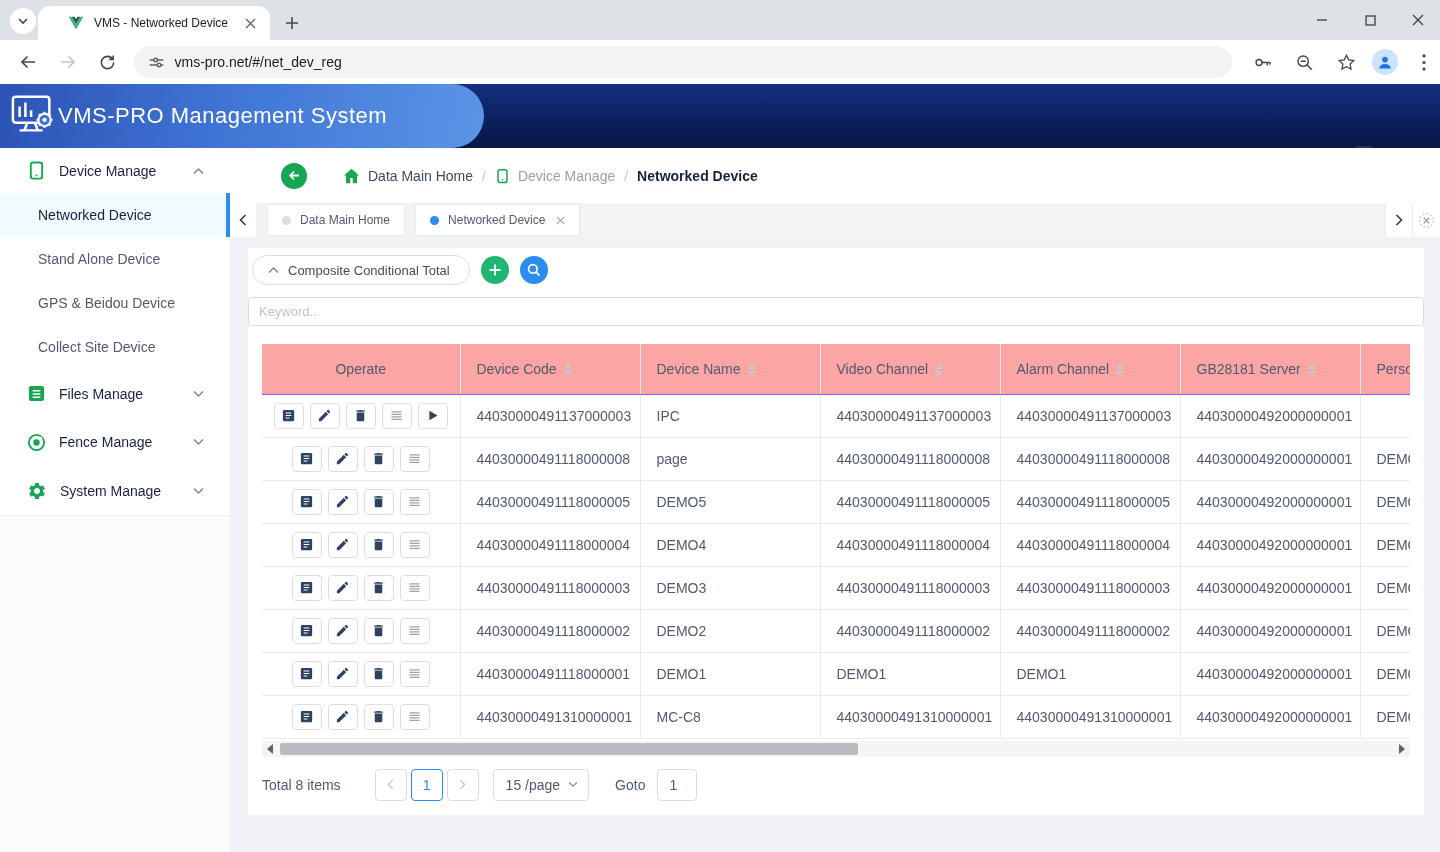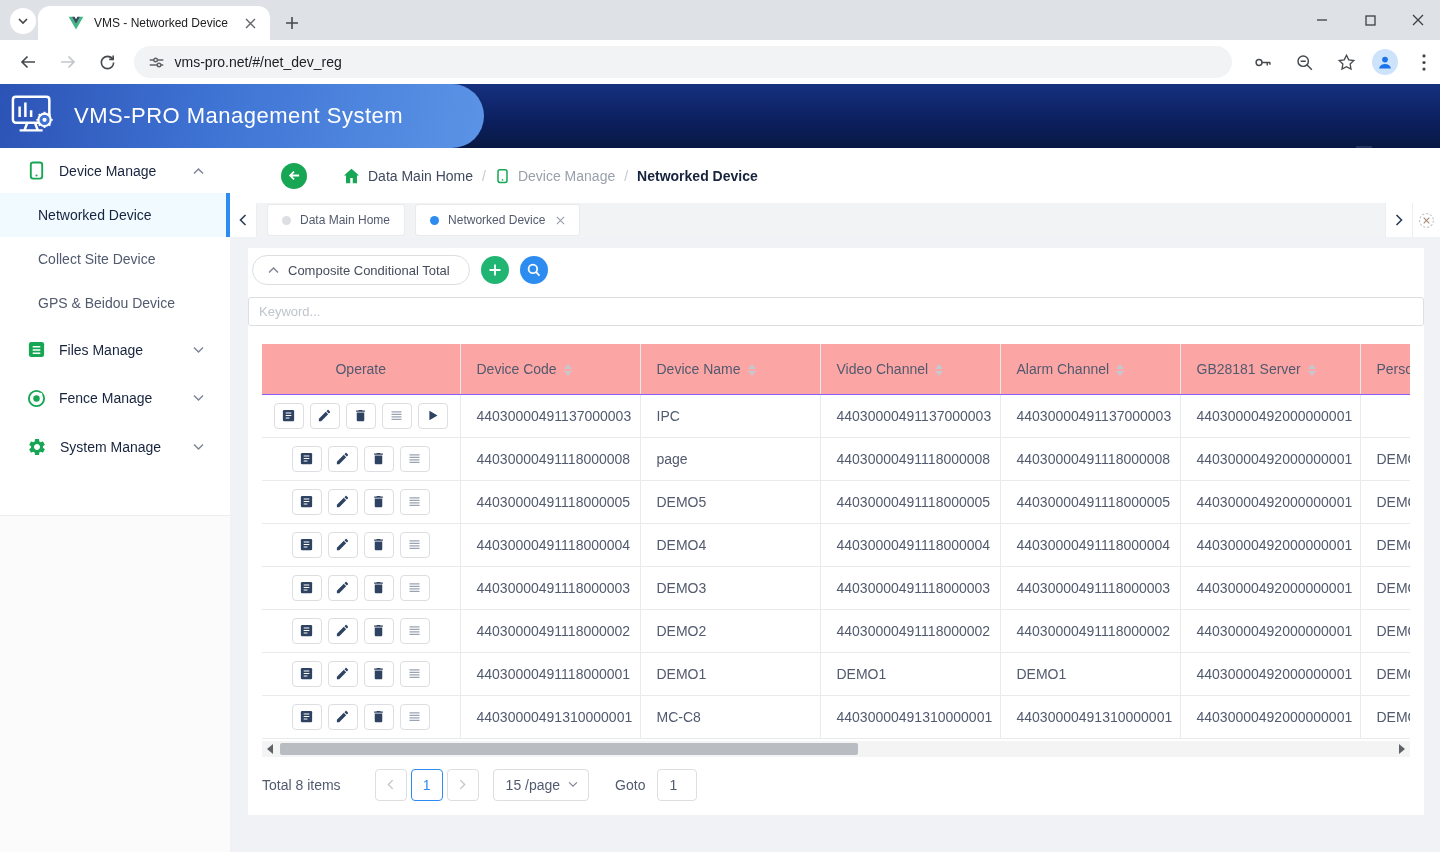--- a/index.html
+++ b/index.html
@@ -22,21 +22,21 @@
   .addrbar { margin-left:10px; width:1104px; height:32px; border-radius:16px; background:#f1f3f4; display:flex; align-items:center; padding:0 14px; }
   .url { font-size:14px; color:#202124; margin-left:10px; }
   .tb-right { display:flex; align-items:center; gap:10px; margin-left:14px; }
   .tb-right .nav-ic { margin-left:0; }
   .avatar { width:26px; height:26px; border-radius:50%; background:#cde3fb; display:flex; align-items:center; justify-content:center; }
 
   
   .app-header { position:absolute; left:0; top:84px; width:1440px; height:64px; background:linear-gradient(180deg,#16317f 0%,#0c2060 55%,#081843 100%); }
   .brand { position:absolute; left:0; top:0; width:484px; height:64px; border-radius:0 32px 32px 0; background:linear-gradient(100deg,#2c53b6 0%,#3f74d4 45%,#5b94e6 100%); display:flex; align-items:center; }
   .brand-logo { margin-left:10px; }
-  .brand-title { margin-left:16px; color:#fff; font-size:22px; font-weight:500; letter-spacing:.5px; white-space:nowrap; }
+  .brand-title { color:#fff; font-size:22px; font-weight:500; letter-spacing:.5px; white-space:nowrap; }
   .hnav { position:absolute; left:588px; top:98px; display:flex; gap:24px; }
   .hicon { width:36px; height:36px; display:flex; align-items:center; justify-content:center; cursor:pointer; }
   .hmail { position:absolute; left:1185px; top:99px; }
   .hlogout { position:absolute; left:1352px; top:96px; }
   .hdr-notch { position:absolute; left:1356px; top:146px; width:16px; height:9px; background:#23355f; display:flex; align-items:flex-end; justify-content:center; }
   .hdr-notch i { width:0; height:0; border-left:4px solid transparent; border-right:4px solid transparent; border-top:4px solid #9fb0d6; }
 
   
   .sidebar { position:absolute; left:0; top:148px; width:230px; bottom:0; background:#fff; }
   .s-group { height:45px; display:flex; align-items:center; gap:13px; padding:0 26px 0 27px; font-size:14px; color:#17233d; cursor:pointer; }
@@ -314,24 +314,27 @@
       <span class="chev">
           <svg width="11" height="8" viewBox="0 0 11 8">
             <path d="M1 6.5L5.5 2 10 6.5" stroke="#808695" stroke-width="1.5" fill="none"></path>
           </svg>
         </span>
     </div>
     <div class="s-sub active">
       <span>Networked Device</span>
     </div>
     <div class="s-sub">
-      <span>Collect Site Device</span>
+      <span>Stand Alone Device</span>
     </div>
     <div class="s-sub">
       <span>GPS &amp; Beidou Device</span>
+    </div>
+    <div class="s-sub">
+      <span>Collect Site Device</span>
     </div>
     <div class="s-group" style="height:49px">
       <svg width="19" height="19" viewBox="0 0 20 20">
           <rect x="2" y="2" width="16" height="16" rx="2.5" fill="#17a653"></rect>
           <path d="M6 7h8M6 10.5h8M6 14h8" stroke="#fff" stroke-width="1.6"></path>
         </svg>
       <span>Files Manage</span>
       <span class="chev">
           <svg width="11" height="8" viewBox="0 0 11 8">
             <path d="M1 1.5L5.5 6 10 1.5" stroke="#808695" stroke-width="1.5" fill="none"></path>

